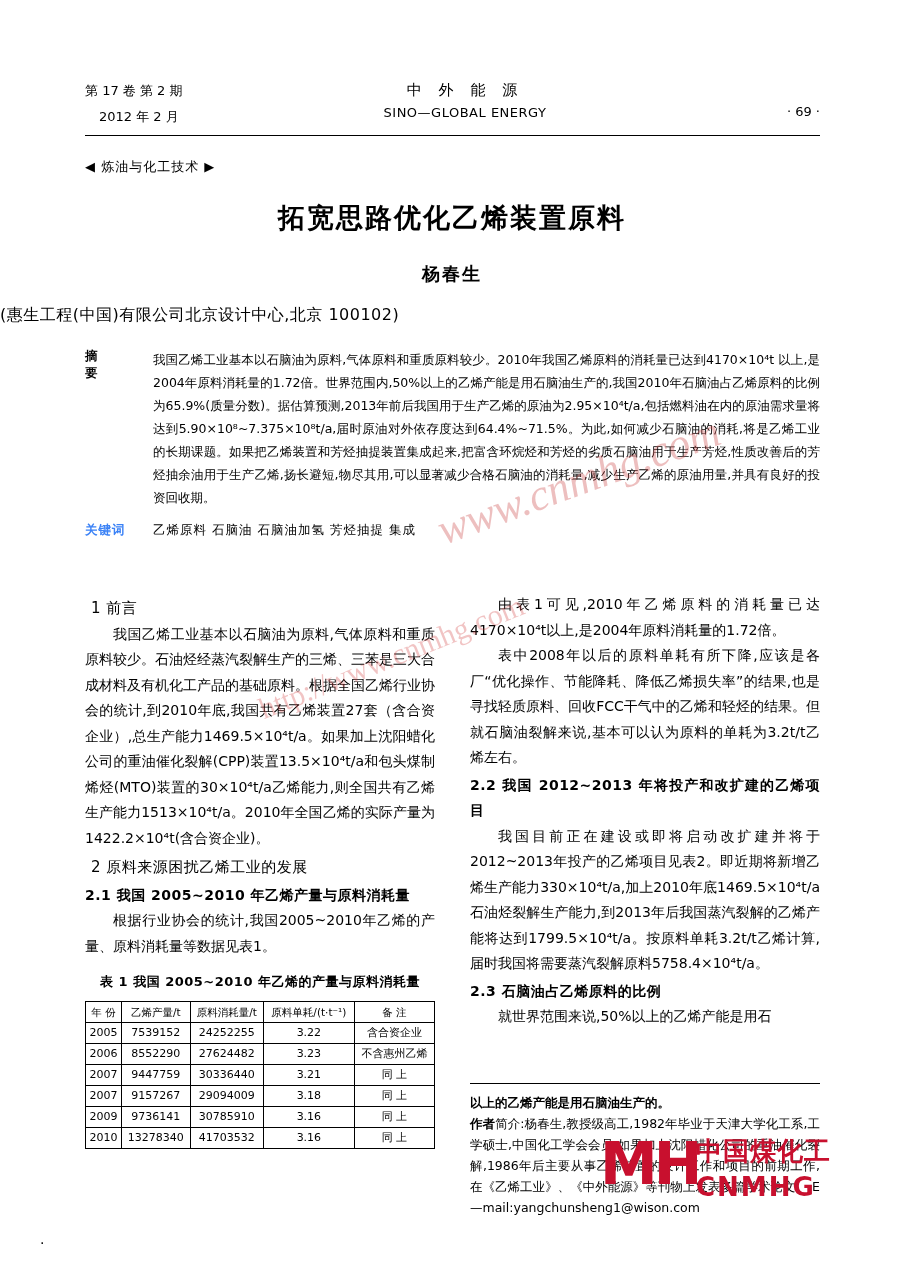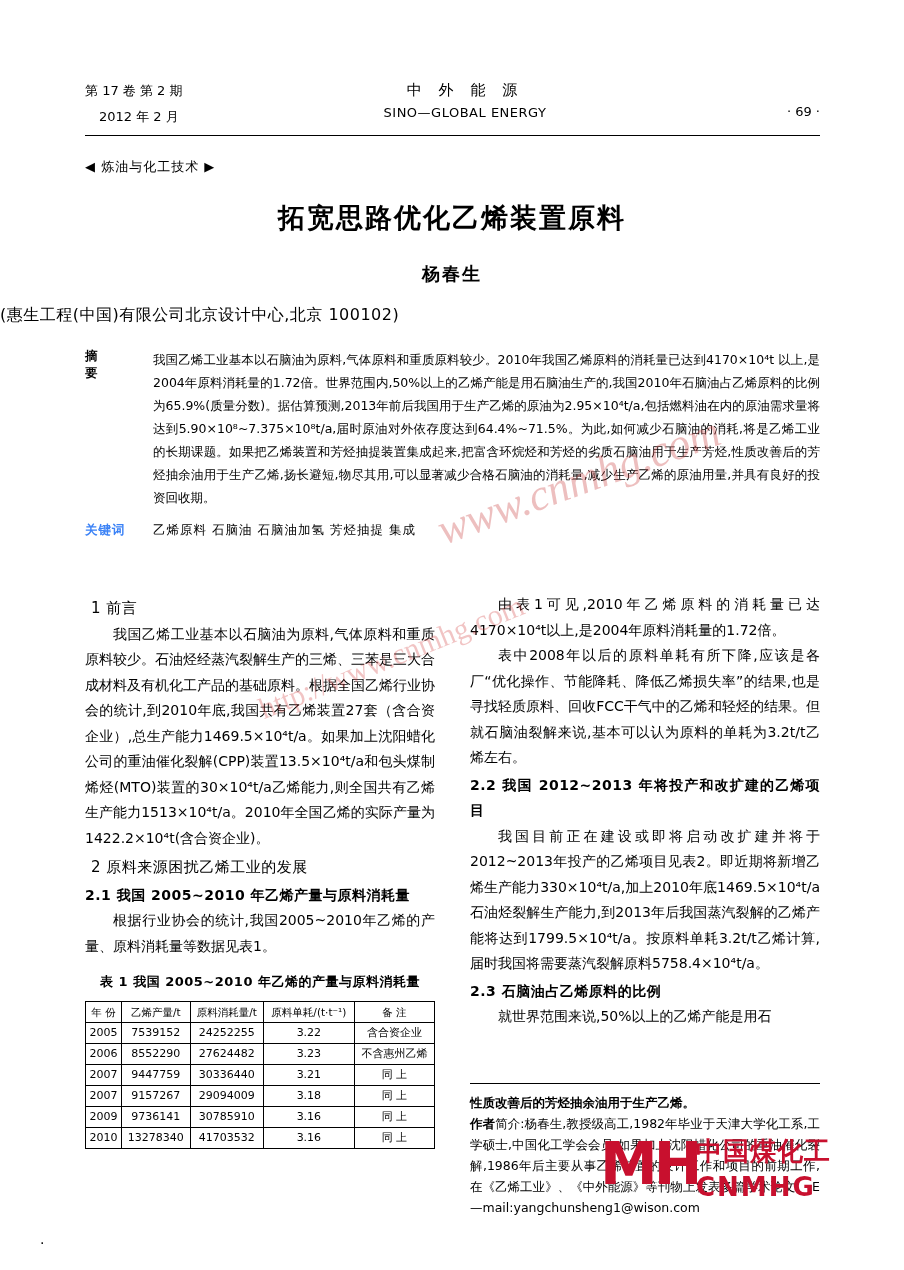--- a/index.html
+++ b/index.html
@@ -256,21 +256,21 @@
     <p>由表1可见,2010年乙烯原料的消耗量已达4170×10⁴t以上,是2004年原料消耗量的1.72倍。</p>
     <p>表中2008年以后的原料单耗有所下降,应该是各厂“优化操作、节能降耗、降低乙烯损失率”的结果,也是寻找轻质原料、回收FCC干气中的乙烯和轻烃的结果。但就石脑油裂解来说,基本可以认为原料的单耗为3.2t/t乙烯左右。</p>
     <div class="h3">2.2 我国 2012~2013 年将投产和改扩建的乙烯项目</div>
     <p>我国目前正在建设或即将启动改扩建并将于2012~2013年投产的乙烯项目见表2。即近期将新增乙烯生产能力330×10⁴t/a,加上2010年底1469.5×10⁴t/a石油烃裂解生产能力,到2013年后我国蒸汽裂解的乙烯产能将达到1799.5×10⁴t/a。按原料单耗3.2t/t乙烯计算,届时我国将需要蒸汽裂解原料5758.4×10⁴t/a。</p>
     <div class="h3">2.3 石脑油占乙烯原料的比例</div>
     <p>就世界范围来说,50%以上的乙烯产能是用石</p>
   </div>
 
   <div class="fn-rule"></div>
   <div class="fn">
-    <div style="font-weight:bold;">性质改善后的芳烃抽余油用于生产乙烯。</div>
+    <div style="font-weight:bold;">以上的乙烯产能是用石脑油生产的。</div>
     <div>
       <span class="fn-label">作者</span><span>简介:杨春生,教授级高工,1982年毕业于天津大学化工系,工学硕士,中国化工学会会员,如果加上沈阳蜡化公司的重油催化裂解,1986年后主要从事乙烯装置的设计工作和项目的前期工作,在《乙烯工业》、《中外能源》等刊物上发表多篇学术论文。 E—mail:yangchunsheng1@wison.com</span>
     </div>
   </div>
 
   <div class="wm-url">http://www.cnmhg.com</div>
   <div class="wm-site">www.cnmhg.com</div>
   <div class="logo">
     <div class="mh">MH</div>
     <div class="cn">中国煤化工</div>

